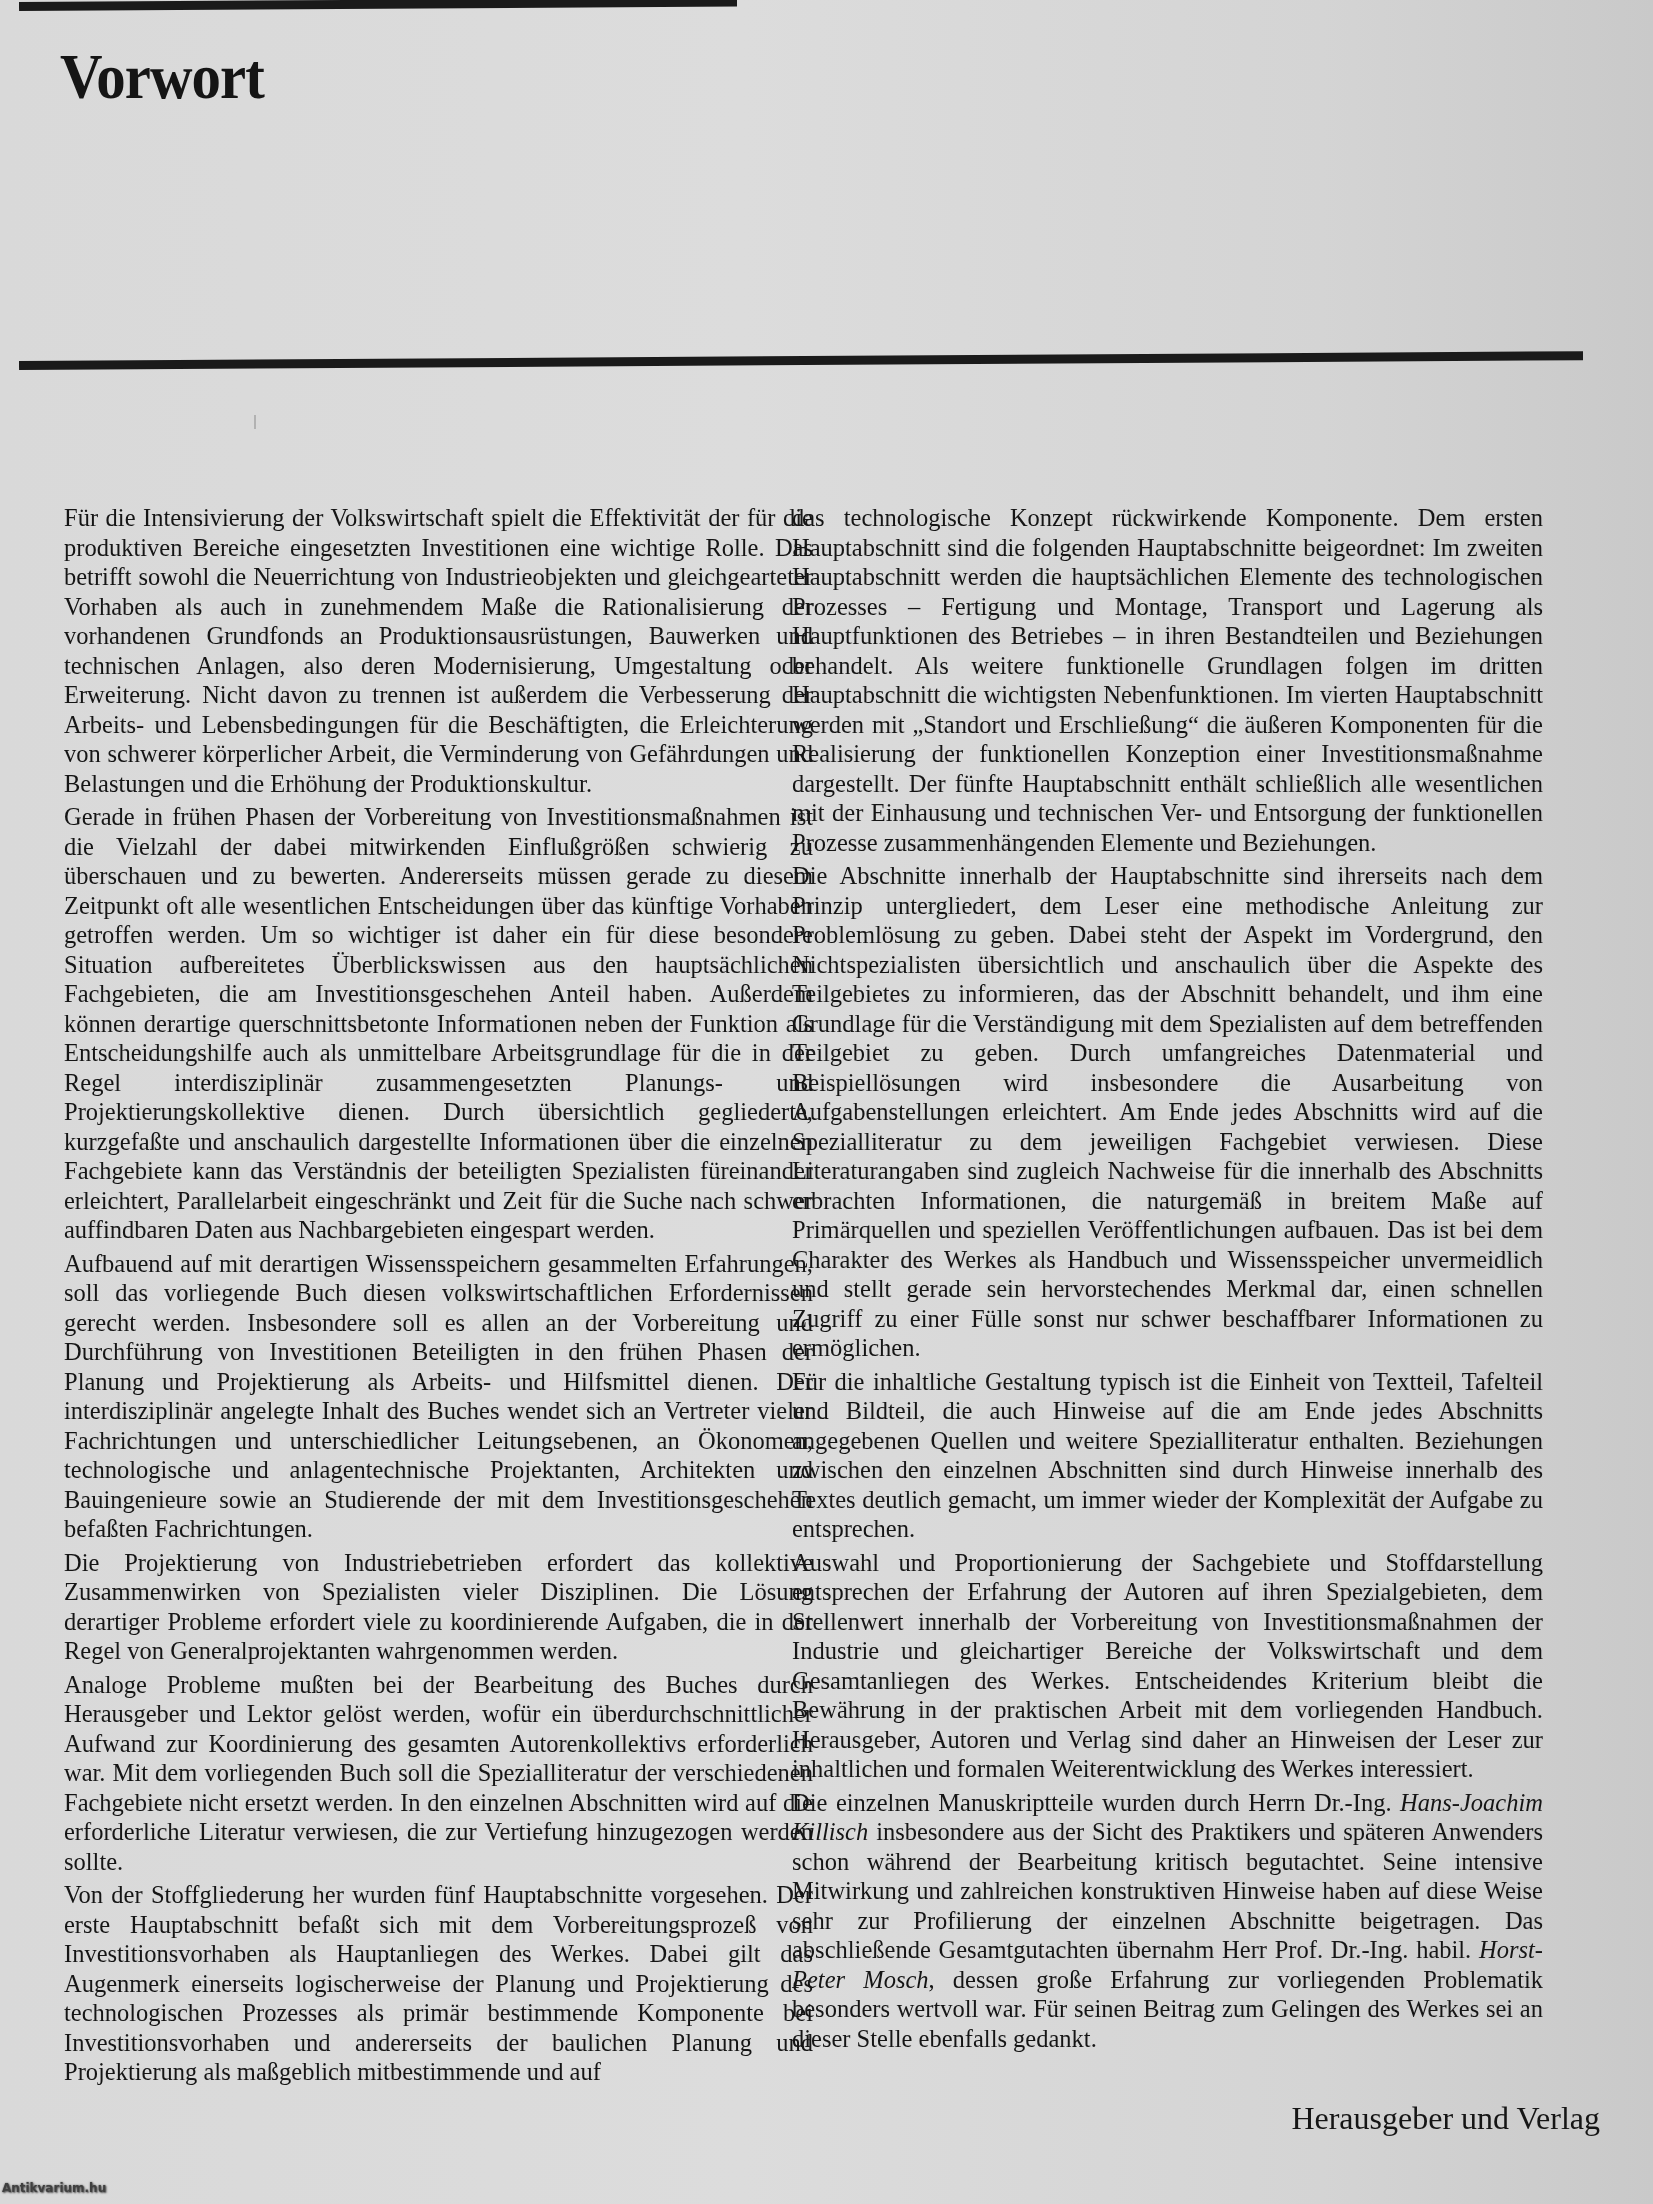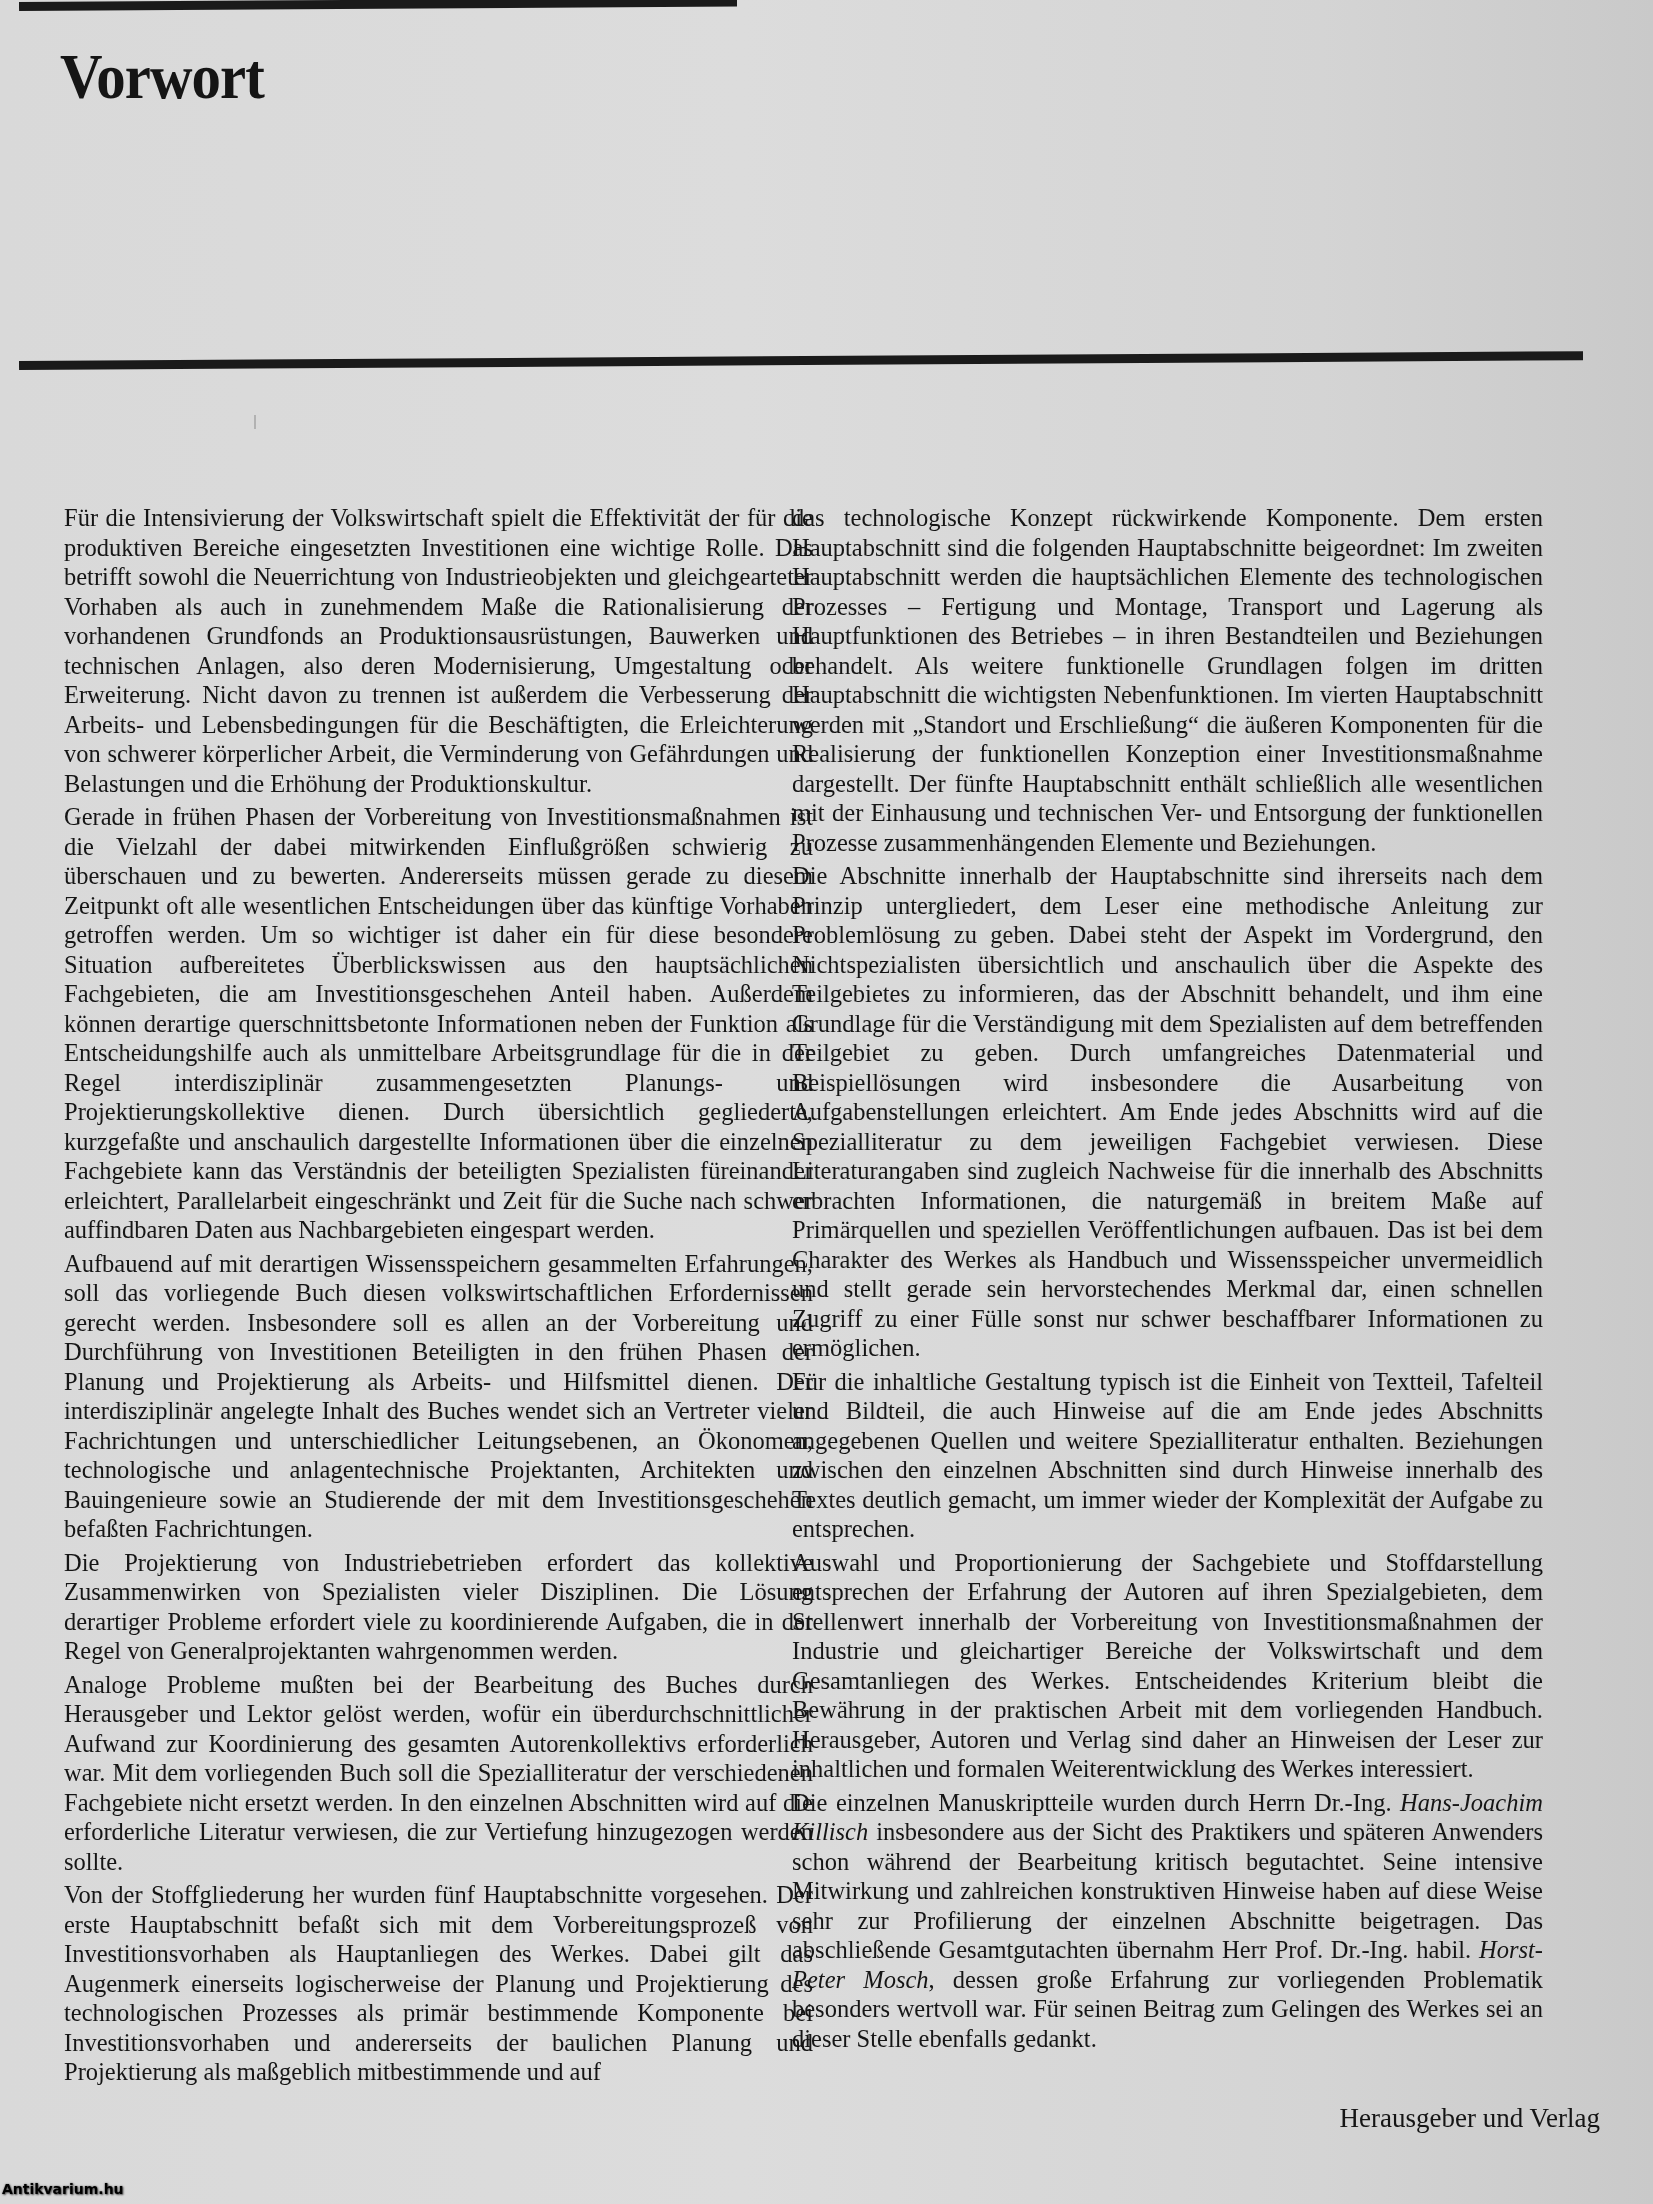--- a/index.html
+++ b/index.html
@@ -64,32 +64,32 @@
       margin: 4px;
       text-indent: 0;
     }
     .column em {
       font-style: italic;
     }
     .signature {
       position: absolute;
       right: 54px;
       top: 2104px;
-      font-size: 27px;
+      font-size: 32px;
       line-height: 29px;
       text-align: right;
     }
     .watermark {
       position: absolute;
       left: 1.9px;
       top: 2181px;
       font-family: "DejaVu Sans", sans-serif;
       font-weight: bold;
-      font-size: 14px;
-      color: #000000;
+      font-size: 12px;
+      color: #404040;
       text-shadow: 1px 1px 1.9px #555, 0 0 1.9px #666;
       letter-spacing: 0px;
     }
     .speck {
       position: absolute;
       width: 1.9px;
       height: 13.6px;
       background: #8a8a8a;
       opacity: 0.5;
     }

